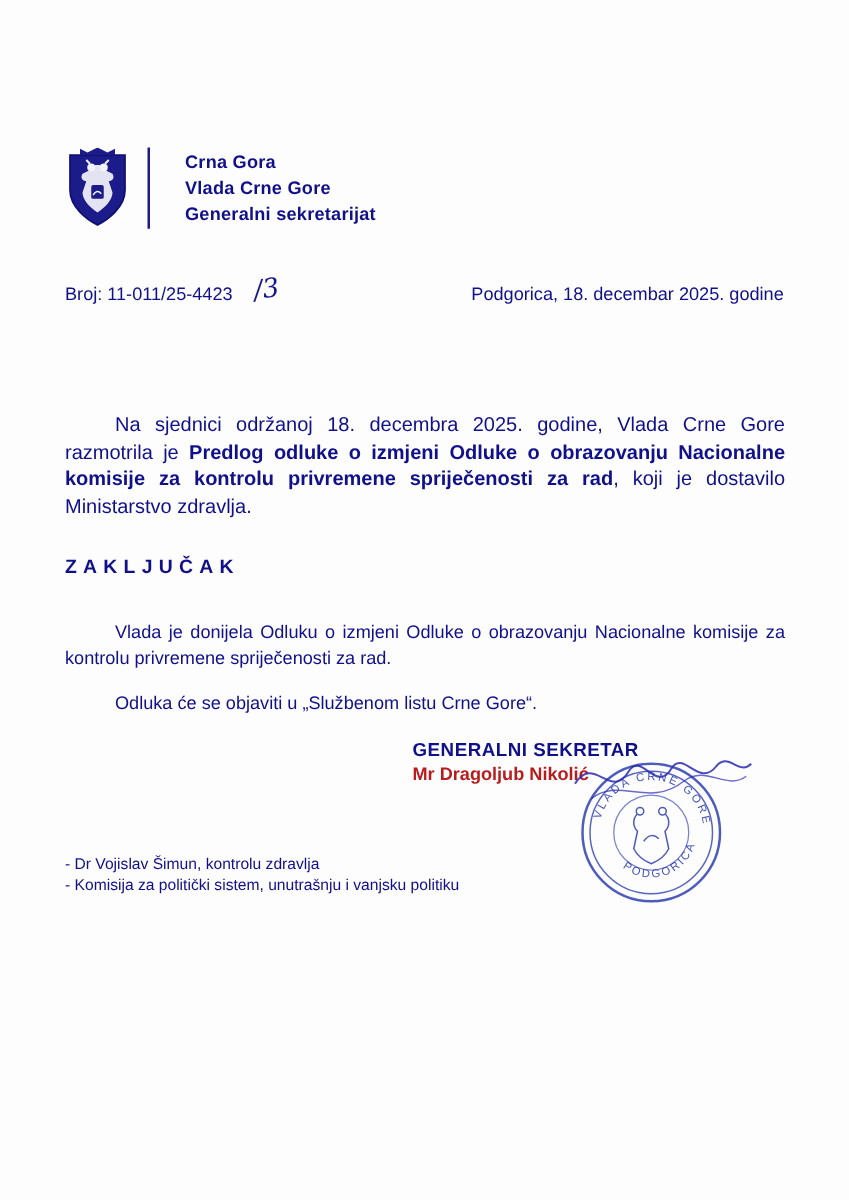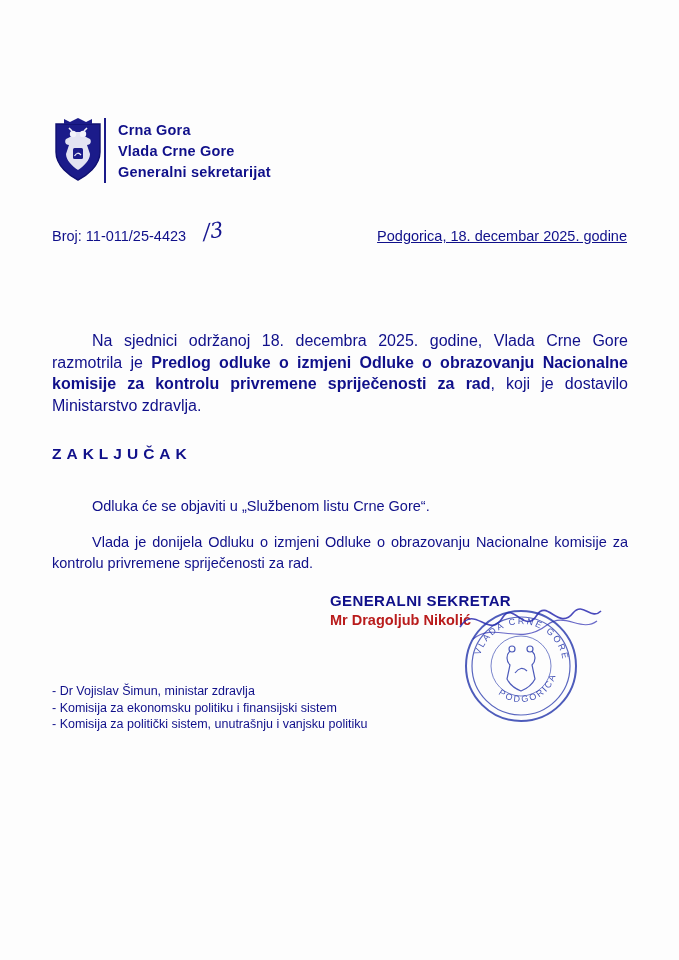--- a/index.html
+++ b/index.html
@@ -30,23 +30,23 @@
     align-items: flex-start;
   }
   .coat {
     width: 52px;
     height: 64px;
     position: relative;
     flex: 0 0 auto;
   }
   .coat svg { display: block; }
   .header-texts {
-    margin-left: 0;
+    margin-left: 14px;
     border-left: 2px solid #1b1b8a;
-    padding-left: 12px;
+    padding-left: 28px;
     padding-top: 2px;
   }
   .header-texts div {
     font-size: 14.5px;
     font-weight: bold;
     color: #10108a;
     line-height: 21px;
     letter-spacing: 0.2px;
     white-space: nowrap;
   }
@@ -70,21 +70,21 @@
   .handwrite {
     position: absolute;
     left: 151px;
     top: -9px;
     font-family: "DejaVu Serif", serif;
     font-style: italic;
     font-size: 21px;
     color: #15158f;
     transform: rotate(-8deg);
   }
-  .refline .place { white-space: nowrap; text-decoration: underline; }
+  .refline .place { white-space: nowrap; }
 
   
   .body-text {
     position: absolute;
     left: 52px;
     top: 330px;
     width: 576px;
     font-size: 16px;
     line-height: 21.5px;
     color: #10108a;
@@ -222,22 +222,22 @@
     <div class="place">Podgorica, 18. decembar 2025. godine</div>
   </div>
 
   <div class="body-text">
     <p class="indent"><span>Na sjednici održanoj 18. decembra 2025. godine, Vlada Crne Gore razmotrila je </span><span class="bold">Predlog odluke o izmjeni Odluke o obrazovanju Nacionalne komisije za kontrolu privremene spriječenosti za rad</span><span>, koji je dostavilo Ministarstvo zdravlja.</span></p>
   </div>
 
   <div class="zakljucak">ZAKLJUČAK</div>
 
   <div class="body-text2">
+    <p class="indent">Vlada je donijela Odluku o izmjeni Odluke o obrazovanju Nacionalne komisije za kontrolu privremene spriječenosti za rad.</p>
     <p class="indent">Odluka će se objaviti u „Službenom listu Crne Gore“.</p>
-    <p class="indent">Vlada je donijela Odluku o izmjeni Odluke o obrazovanju Nacionalne komisije za kontrolu privremene spriječenosti za rad.</p>
   </div>
 
   <div class="signature">
     <div class="title">GENERALNI SEKRETAR</div>
     <div class="name">Mr Dragoljub Nikolić</div>
   </div>
 
   <div class="scribble">
     <svg width="150" height="70" viewBox="0 0 150 70" xmlns="http://www.w3.org/2000/svg">
       <path d="M5 32 C20 8 34 46 48 22 C58 6 70 40 82 20 C92 4 104 36 118 18 C128 6 136 26 146 16" fill="none" stroke="#2a2ab0" stroke-width="1.6" opacity="0.85"></path>
@@ -265,19 +265,18 @@
         <textPath href="#arcTop" startOffset="8%">VLADA CRNE GORE</textPath>
       </text>
       <text font-family="Liberation Sans, sans-serif" font-size="9" fill="#2233aa" opacity="0.85" letter-spacing="2">
         <textPath href="#arcBottom" startOffset="28%">PODGORICA</textPath>
       </text>
     </svg>
   </div>
 
   <div class="dostavljeno">
     <ul>
-      <li>- Dr Vojislav Šimun, ministar zdravlja</li>
-      <li>- Komisija za ekonomsku politiku i finansijski sistem</li>
+      <li>- Dr Vojislav Šimun, kontrolu zdravlja</li>
       <li>- Komisija za politički sistem, unutrašnju i vanjsku politiku</li>
     </ul>
   </div>
 
 </div>
 
 </body></html>

